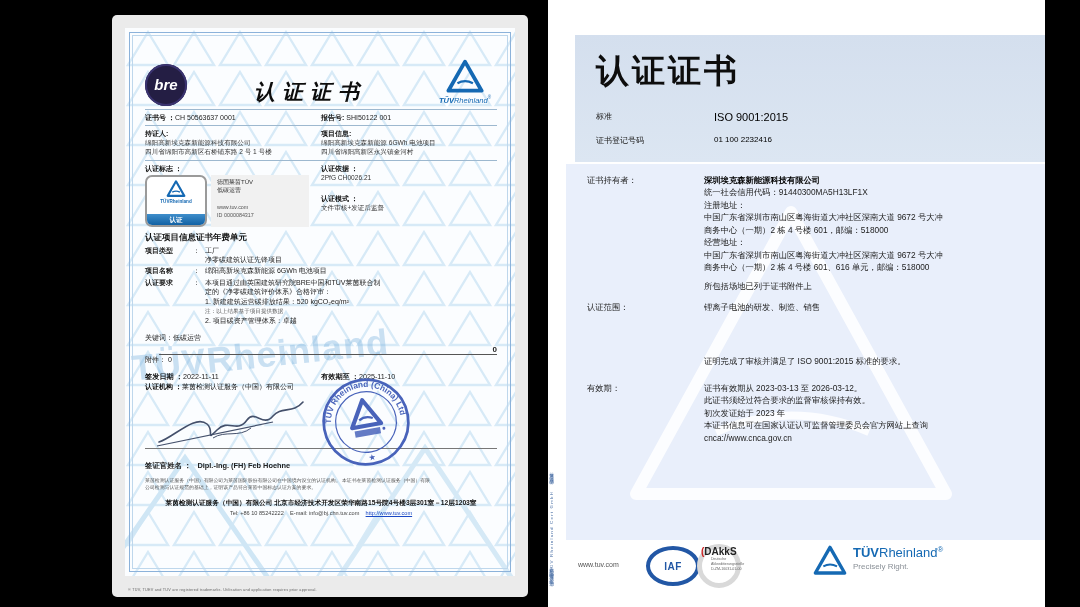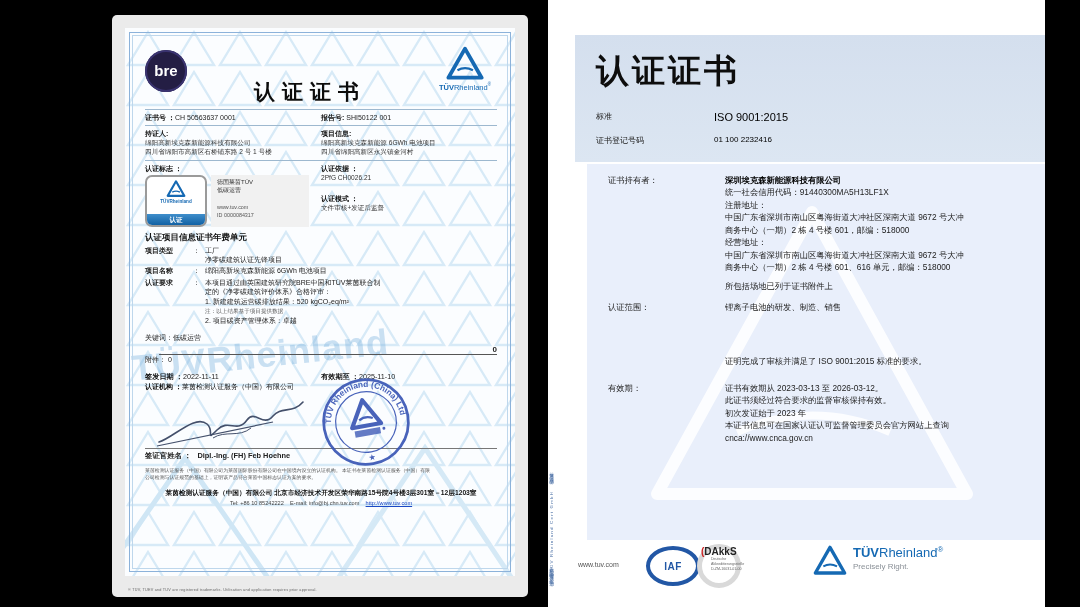--- a/index.html
+++ b/index.html
@@ -7,21 +7,21 @@
   .stage{position:relative;width:1080px;height:607px;background:#000;overflow:hidden;}
 
   
   .photo-left{position:absolute;left:112px;top:15px;width:416px;height:582px;background:#ebebeb;border-radius:5px;}
   .paper{position:absolute;left:13px;top:13px;right:13px;bottom:21px;background:#ffffff;overflow:hidden;}
   .paper .pat{position:absolute;inset:0;}
   .frame1{position:absolute;inset:4px;border:1.5px solid #8cb2da;pointer-events:none;}
   .frame2{position:absolute;inset:7px;border:1px solid #bed7ec;pointer-events:none;}
   .wm-text{position:absolute;left:6px;top:300px;width:380px;font-size:36px;font-weight:700;color:rgba(122,176,220,0.38);transform:rotate(-6deg);letter-spacing:1px;white-space:nowrap;}
   .lc{position:absolute;left:20px;top:16px;right:18px;bottom:14px;font-size:7px;color:#222;line-height:1.35;}
-  .lc-header{display:flex;align-items:flex-start;height:62px;}
+  .lc-header{display:flex;align-items:flex-end;height:62px;font-style:italic;}
   .bre{width:42px;height:42px;border-radius:50%;background:#241e44;color:#fff;display:flex;align-items:center;justify-content:center;font-size:15px;font-weight:700;margin-top:6px;box-shadow:inset 0 0 0 2px #3a3370;}
   .lc-title{flex:1;text-align:center;font-size:21px;font-weight:700;letter-spacing:7px;color:#0c0c0c;margin-top:34px;}
   .tuvlogo{width:64px;text-align:center;margin-top:2px;}
   .tuvlogo svg{width:38px;height:34px;}
   .tuv-brand{font-size:7.5px;color:#1569b3;white-space:nowrap;}
   .tuv-brand b{font-weight:700;}
   .hr{border-top:1px solid #9db8cf;margin:3px 0;}
   .row2{display:flex;}
   .row2 > div{width:50%;}
   .lbl{font-weight:700;color:#111;}
@@ -39,36 +39,36 @@
   .prow .pl{width:48px;flex:none;font-weight:600;color:#222;}
   .prow .pc{width:12px;flex:none;}
   .prow .pv{flex:1;}
   .note{font-size:5.6px;color:#555;}
   .feeline{border-bottom:1px solid #555;text-align:right;font-weight:700;font-size:8px;margin-left:14px;margin-top:3px;line-height:1.1;}
   .daterow{display:flex;margin-top:7px;font-size:7.2px;}
   .daterow > div{width:50%;}
   .sig-area{position:relative;height:56px;margin-top:1px;}
   .sig-area svg.sig{position:absolute;left:10px;top:2px;}
   .stamp{position:absolute;left:175px;top:-16px;width:92px;height:92px;transform:rotate(-10deg);opacity:0.92;}
-  .officer{border-top:1px solid #777;padding-top:2px;font-weight:700;font-size:7.4px;display:flex;gap:6px;}
+  .officer{border-top:1px solid #777;padding-top:12px;font-weight:700;font-size:7.4px;display:flex;gap:6px;}
   .fineprint{margin-top:6px;font-size:4.9px;color:#555;line-height:1.5;}
   .addrline{margin-top:6px;text-align:center;font-size:6.7px;font-weight:700;color:#111;}
   .contactline{text-align:center;font-size:5.6px;color:#444;margin-top:3px;}
   .contactline a{color:#1a48c4;text-decoration:underline;}
   .micro-footer{position:absolute;left:16px;bottom:5px;font-size:3.8px;color:#666;letter-spacing:0.2px;}
 
   
   .page-right{position:absolute;left:548px;top:0;width:497px;height:607px;background:#fff;}
   .side-note{position:absolute;left:1px;top:393px;height:198px;writing-mode:vertical-rl;transform:rotate(180deg);font-size:4.4px;color:#4a6fa5;letter-spacing:1.2px;white-space:nowrap;}
   .rp-header{position:absolute;left:27px;top:35px;right:0;height:127px;background:linear-gradient(#d4dfee,#dce6f2);padding:0;}
   .rp-title{position:absolute;left:21px;top:14px;font-size:33px;font-weight:700;color:#0d0d0d;letter-spacing:3px;}
   .rp-hrow{position:absolute;left:21px;display:flex;font-size:8px;color:#222;}
   .rp-hrow .hl{width:118px;flex:none;}
   .rp-hrow .hv{font-weight:400;color:#000;}
-  .rp-body{position:absolute;left:39px;top:164px;right:0;height:376px;background:#e9effb;overflow:hidden;}
+  .rp-body{position:absolute;left:18px;top:164px;right:0;height:376px;background:#e9effb;overflow:hidden;}
   .rp-body .wmtri{position:absolute;left:55px;top:30px;pointer-events:none;}
   .rrow{position:relative;display:flex;font-size:8.3px;color:#222;line-height:1.5;padding-left:21px;}
   .rrow .rl{width:117px;flex:none;color:#222;}
   .rrow .rv{flex:1;padding-right:26px;}
   .rv .bold{font-weight:700;color:#000;}
   .gap6{height:6px;}
   .rfooter{position:absolute;left:27px;right:0;top:540px;height:67px;background:#fff;}
   .f-site{position:absolute;left:3px;top:21px;font-size:7px;color:#555;}
   .f-iaf{position:absolute;left:71px;top:6px;width:46px;height:32px;border:4px solid #2257a5;border-radius:50%;background:#fff;display:flex;align-items:center;justify-content:center;font-weight:700;color:#2257a5;font-size:10px;letter-spacing:0.5px;}
   .f-dakks{position:absolute;left:126px;top:6px;}

